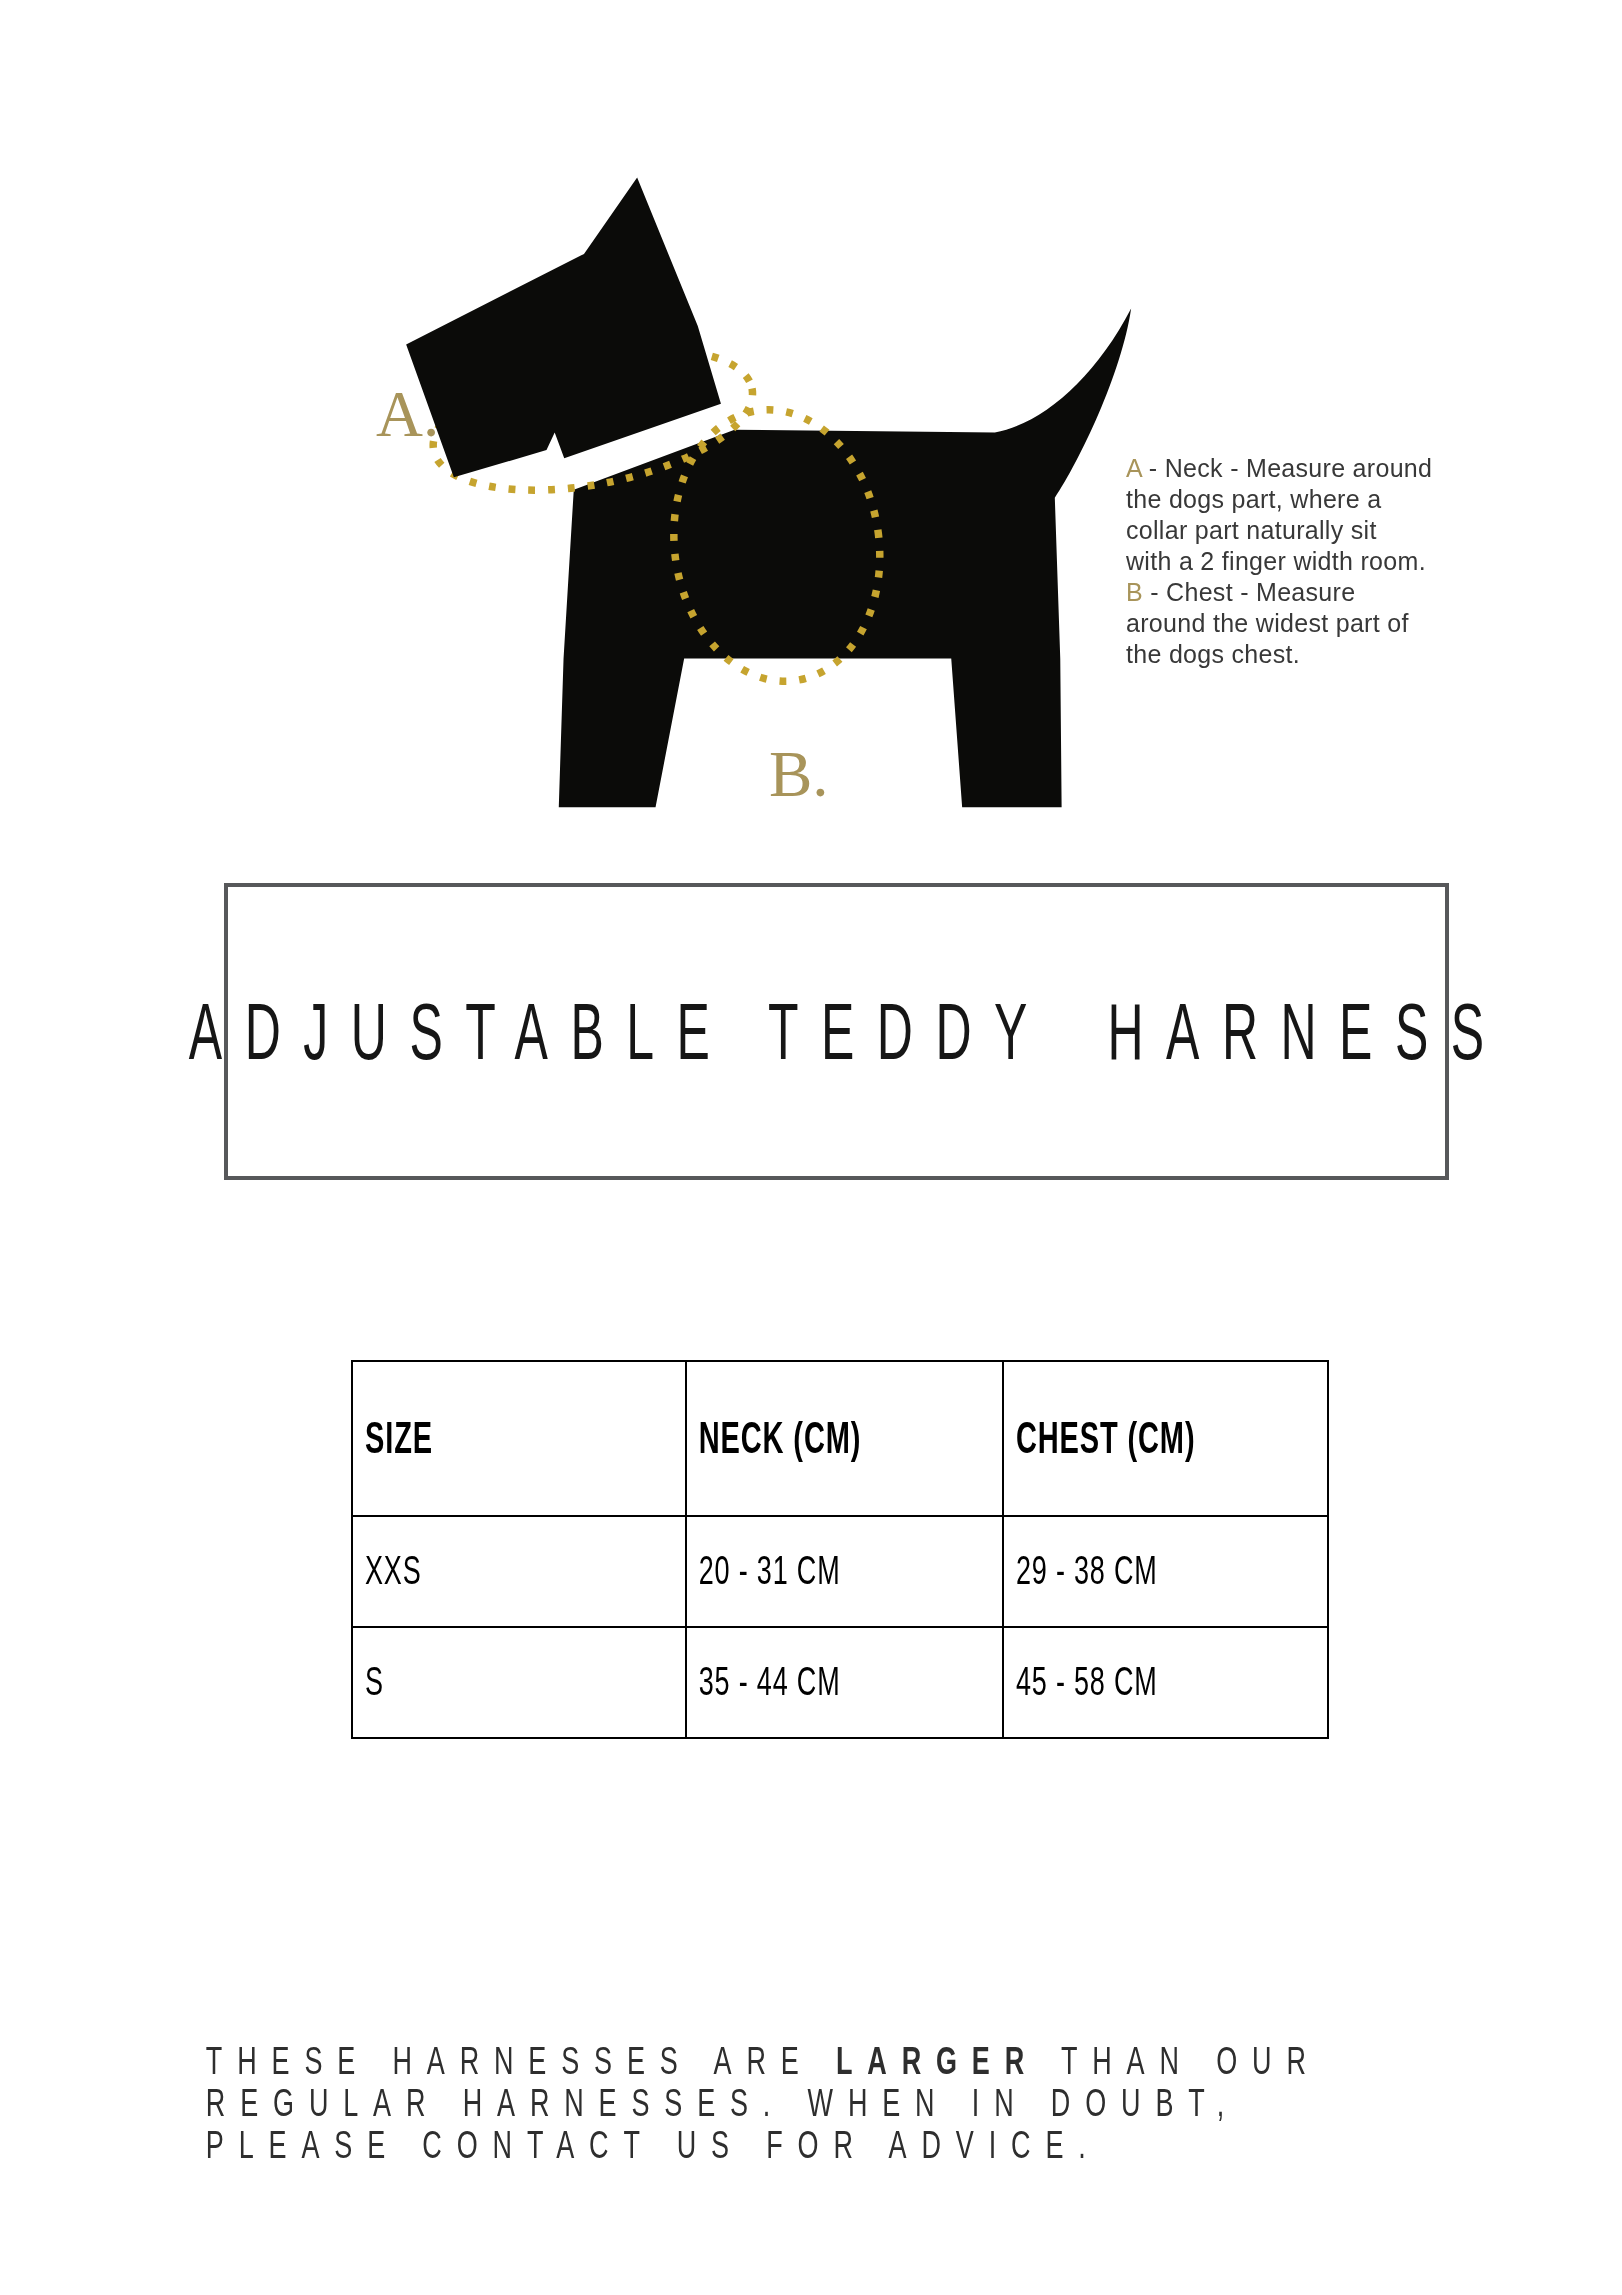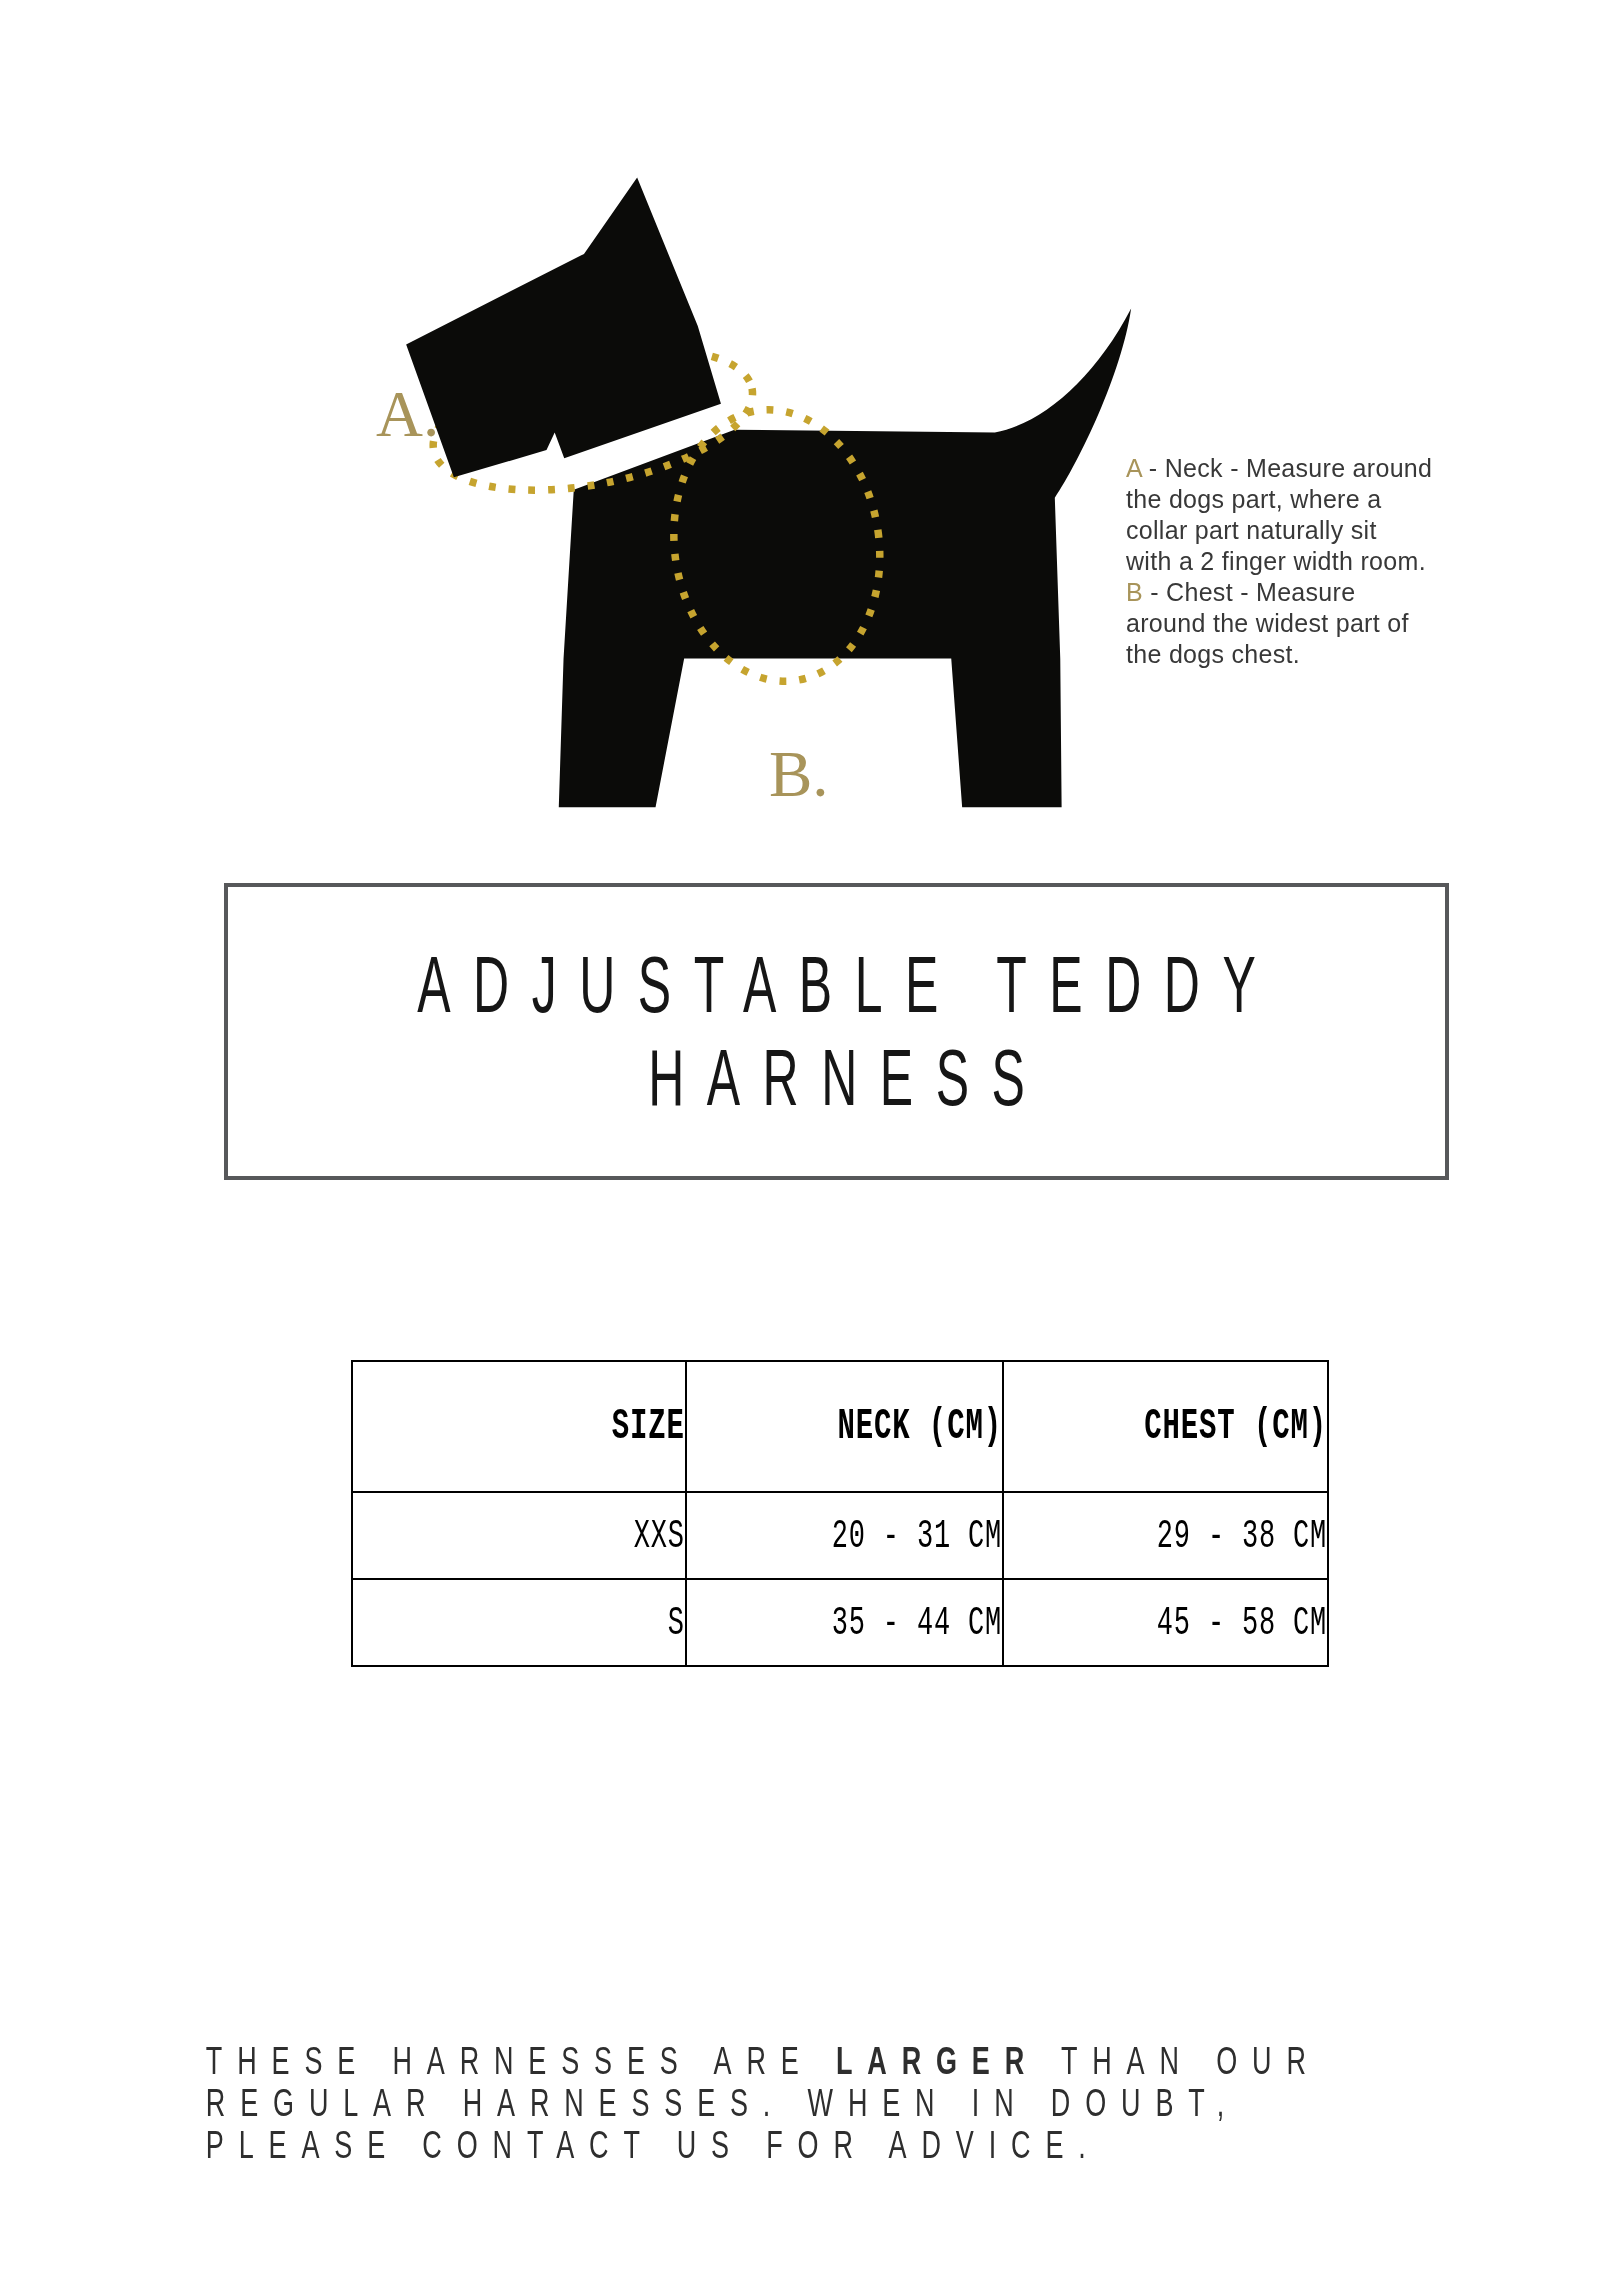--- a/index.html
+++ b/index.html
@@ -31,21 +31,21 @@
     letter-spacing:0.3px;
     color:var(--body-text);
   }
   #measure-note .gold{color:var(--gold-label);}
   
   #title-box{
     position:absolute;
     left:224px;top:883px;width:1225px;height:297px;
     border:4.8px solid var(--box-border);
     box-sizing:border-box;
-    display:flex;flex-direction:column;align-items:center;justify-content:center;
+    display:flex;flex-direction:row;align-items:center;justify-content:center;
     gap:35px;
     background:#ffffff;
   }
   .title-line{
     display:block;
     transform:scaleY(1.6);
     font-size:50px;
     font-weight:400;
     letter-spacing:0.45em;
     padding-left:0.45em;
@@ -54,24 +54,23 @@
   }
   
   #size-table{
     position:absolute;
     left:351px;top:1360px;width:978px;
     border-collapse:collapse;
     table-layout:fixed;
   }
   #size-table td,#size-table th{
     border:2px solid var(--table-line);
-    text-align:right;
+    text-align:left;
     vertical-align:middle;
-    padding:0;
-    font-family:Liberation Mono, monospace;
+    padding:12px;
   }
   #size-table th{height:129px;}
   #size-table td{height:85px;}
   .cond{
     display:inline-block;
     transform:scaleY(1.5);
     font-size:27px;
     letter-spacing:0.03em;
     color:#000;
     white-space:nowrap;

